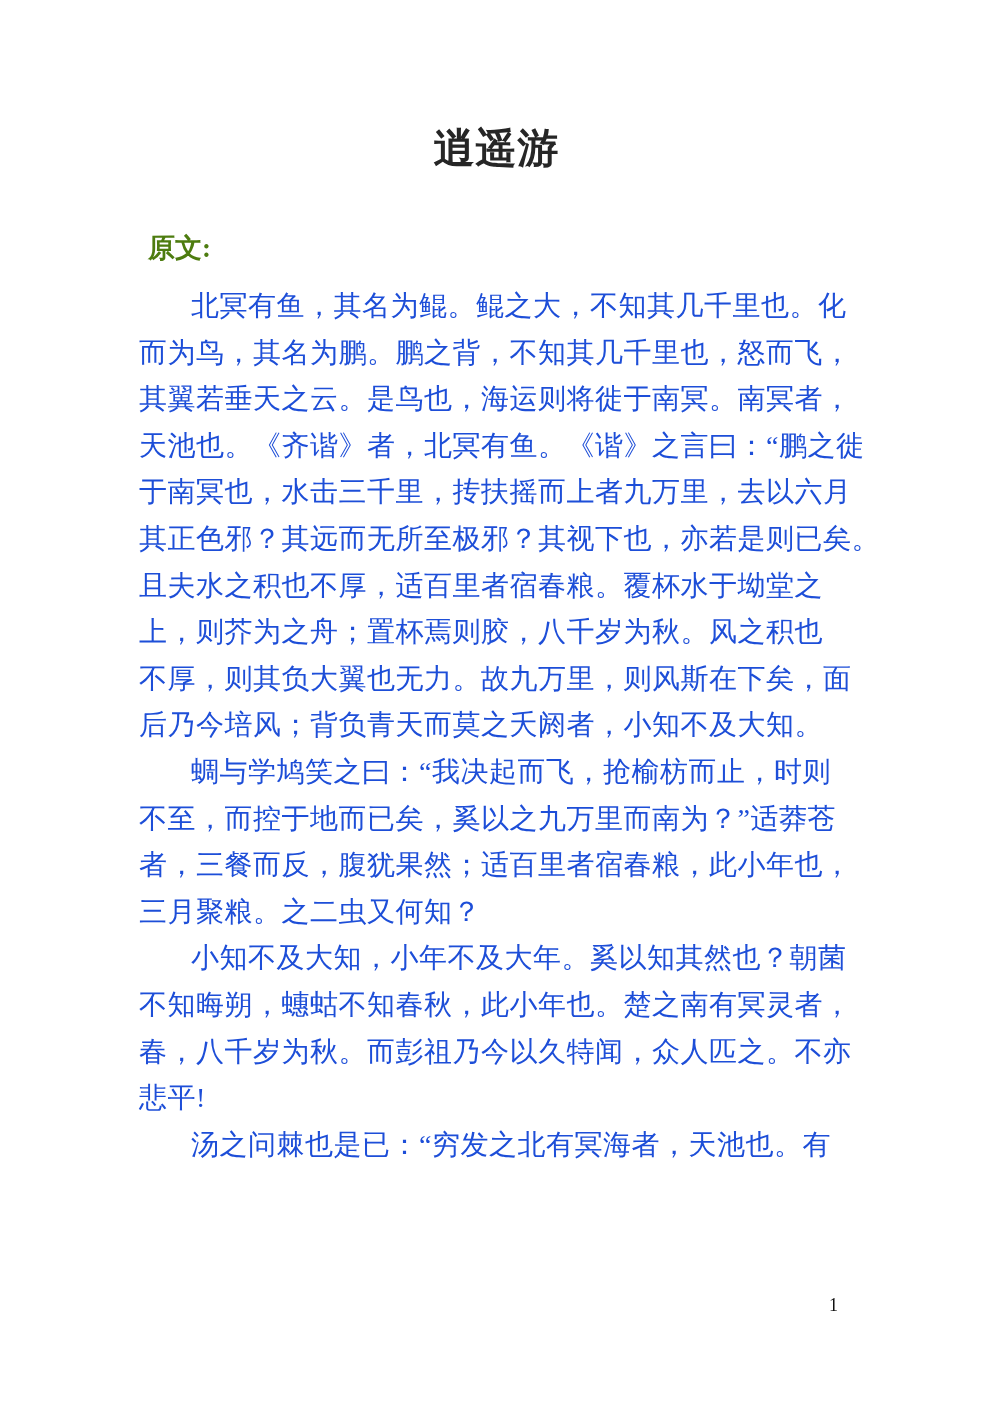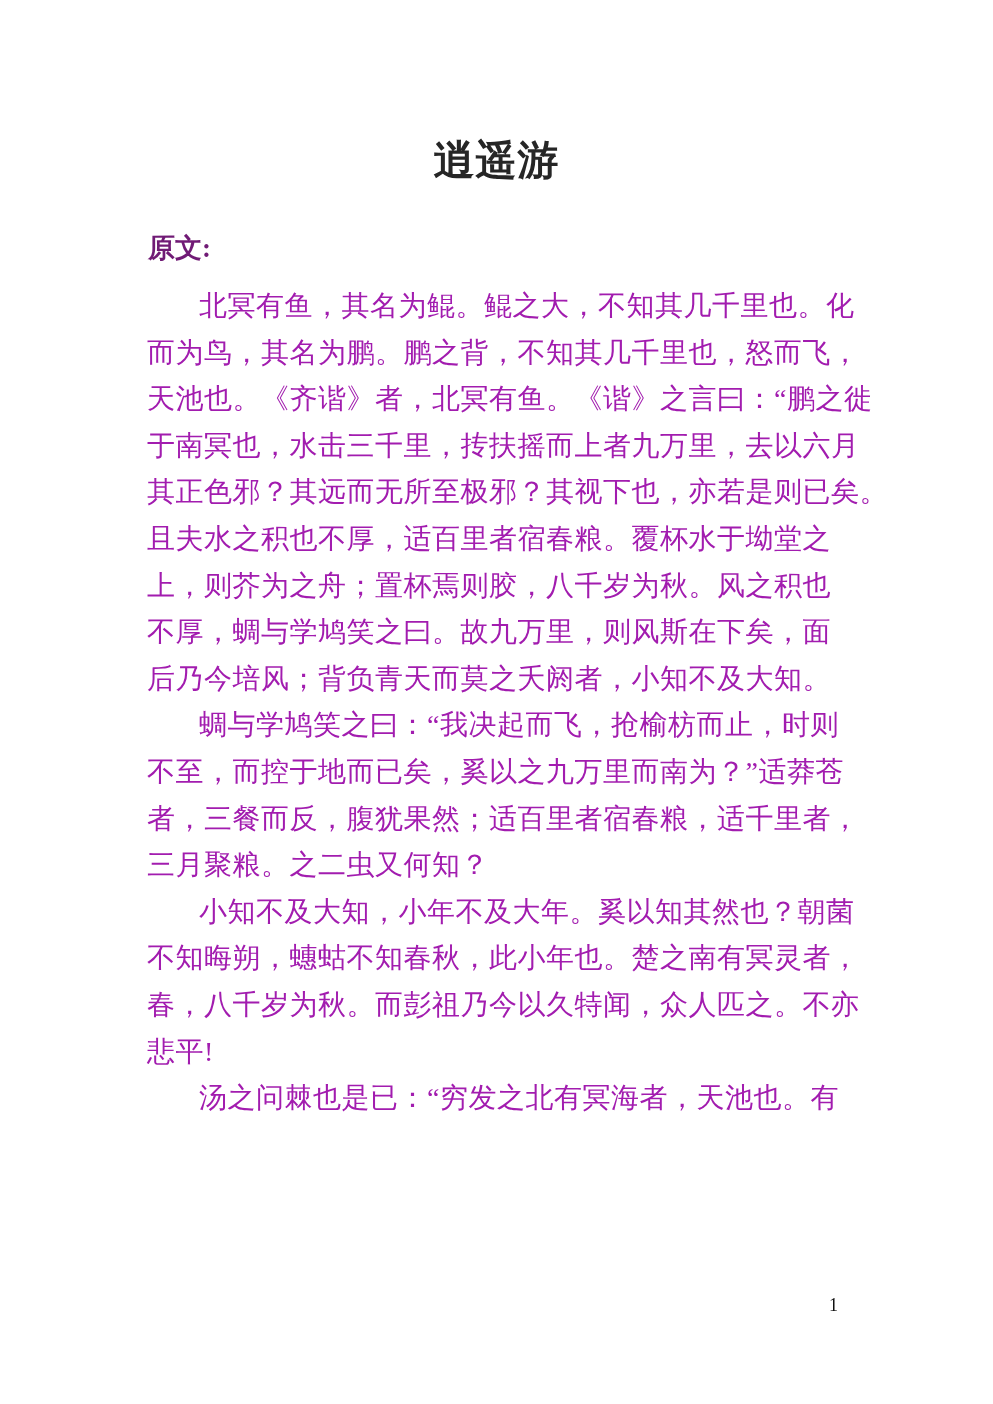--- a/index.html
+++ b/index.html
@@ -6,46 +6,46 @@
   .page {
     position: relative;
     width: 993px;
     height: 1404px;
     background: #ffffff;
     overflow: hidden;
     font-family: "Liberation Serif", "DejaVu Serif", serif;
   }
   .doc-title {
     position: absolute;
-    top: 136px;
+    top: 124px;
     left: 0;
     width: 100%;
     text-align: center;
     font-size: 41px;
     font-weight: bold;
     color: #262626;
     letter-spacing: 1px;
     line-height: 48px;
   }
   .section-label {
     position: absolute;
     top: 231px;
     left: 148px;
     font-size: 27px;
     font-weight: bold;
-    color: #701a75;
+    color: #4d7c0f;
     line-height: 34px;
   }
   .body-text {
     position: absolute;
     top: 283px;
-    left: 147px;
+    left: 139px;
     width: 710px;
     font-size: 28px;
-    color: #a21caf;
+    color: #1d4ed8;
     font-weight: normal;
   }
   .text-line {
     height: 46.6px;
     line-height: 46.6px;
     white-space: nowrap;
     letter-spacing: 0.5px;
   }
   .text-line.indent { text-indent: 52px; }
   .page-number {
@@ -61,30 +61,31 @@
 <body>
 
 <div class="page">
   <div class="doc-title">逍遥游</div>
 
   <div class="section-label">原文:</div>
 
   <div class="body-text" id="body-lines">
       <div class="text-line indent">北冥有鱼，其名为鲲。鲲之大，不知其几千里也。化</div>
       <div class="text-line">而为鸟，其名为鹏。鹏之背，不知其几千里也，怒而飞，</div>
+      <div class="text-line">其翼若垂天之云。是鸟也，海运则将徙于南冥。南冥者，</div>
       <div class="text-line">天池也。《齐谐》者，北冥有鱼。《谐》之言曰：“鹏之徙</div>
       <div class="text-line">于南冥也，水击三千里，抟扶摇而上者九万里，去以六月</div>
       <div class="text-line">其正色邪？其远而无所至极邪？其视下也，亦若是则已矣。</div>
       <div class="text-line">且夫水之积也不厚，适百里者宿春粮。覆杯水于坳堂之</div>
       <div class="text-line">上，则芥为之舟；置杯焉则胶，八千岁为秋。风之积也</div>
-      <div class="text-line">不厚，蜩与学鸠笑之曰。故九万里，则风斯在下矣，面</div>
+      <div class="text-line">不厚，则其负大翼也无力。故九万里，则风斯在下矣，面</div>
       <div class="text-line">后乃今培风；背负青天而莫之夭阏者，小知不及大知。</div>
       <div class="text-line indent">蜩与学鸠笑之曰：“我决起而飞，抢榆枋而止，时则</div>
       <div class="text-line">不至，而控于地而已矣，奚以之九万里而南为？”适莽苍</div>
-      <div class="text-line">者，三餐而反，腹犹果然；适百里者宿春粮，适千里者，</div>
+      <div class="text-line">者，三餐而反，腹犹果然；适百里者宿春粮，此小年也，</div>
       <div class="text-line">三月聚粮。之二虫又何知？</div>
       <div class="text-line indent">小知不及大知，小年不及大年。奚以知其然也？朝菌</div>
       <div class="text-line">不知晦朔，蟪蛄不知春秋，此小年也。楚之南有冥灵者，</div>
       <div class="text-line">春，八千岁为秋。而彭祖乃今以久特闻，众人匹之。不亦</div>
       <div class="text-line">悲平!</div>
       <div class="text-line indent">汤之问棘也是已：“穷发之北有冥海者，天池也。有</div>
     </div>
 
   <div class="page-number">1</div>
 </div>

